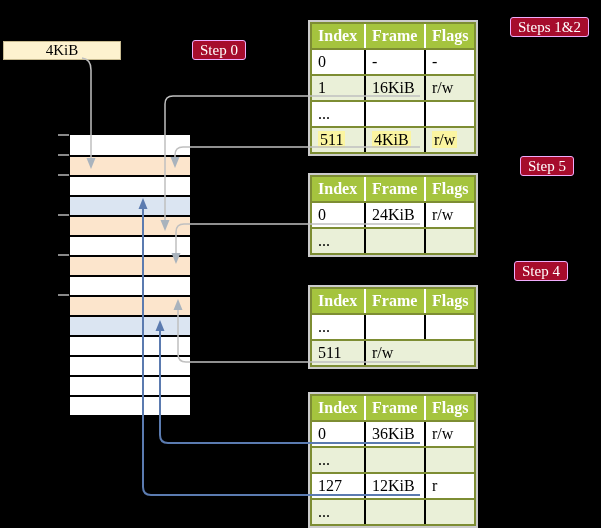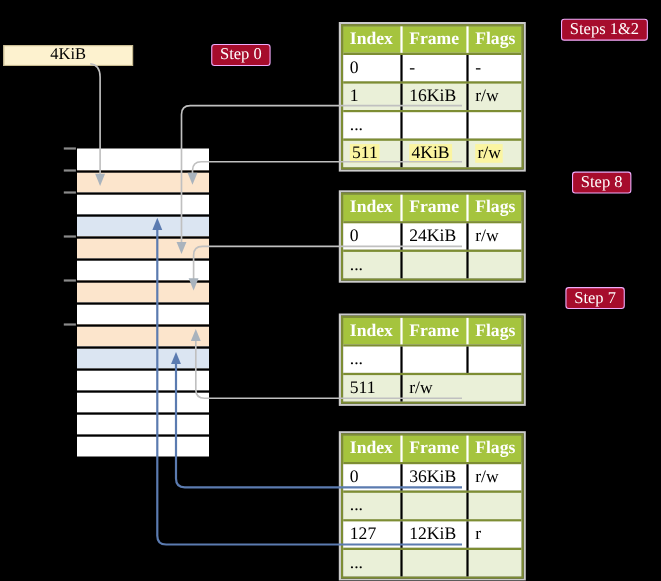--- a/index.html
+++ b/index.html
@@ -27,21 +27,21 @@
   
   #memory { position:absolute; left:70px; top:135px; width:120px; }
   .mem-row { height:20px; box-sizing:border-box; border-top:2px solid #000; }
   .mem-row:first-child { border-top:none; }
   .mem-row.white { background:#fff; }
   .mem-row.peach { background:var(--memory_peach); }
   .mem-row.blue  { background:var(--memory_blue); }
   .tick { position:absolute; left:58px; width:11px; height:2px; background:#8a8a8a; }
   
   .ptable { position:absolute; left:308px; border:2px solid #cbcbcb; }
-  .ptable-inner { border:2px solid var(--table_border_olive); background:#737373; }
+  .ptable-inner { border:2px solid var(--table_border_olive); background:#b91c1c; }
   .trow { display:flex; box-sizing:border-box; }
   .trow > div { box-sizing:border-box; padding-left:6px; overflow:hidden; white-space:nowrap; }
   .col-index { width:52px; } .col-frame { width:60px; } .col-flags { width:50px; }
   .thead { height:24px; background:var(--header_green); }
   .thead > div { color:#fff; font-weight:bold; font-size:16px; line-height:24px; }
   .thead > div + div { border-left:2px solid #fff; }
   .tbody-row { height:26px; border-top:2px solid var(--table_border_olive); }
   .tbody-row > div { font-size:16px; line-height:23px; color:#000; }
   .tbody-row > div + div { border-left:2px solid #000; }
   .tbody-row.white { background:#fff; }
@@ -55,22 +55,22 @@
 <body>
 
 <div id="canvas" style="--background: #000000; --header_green: #a5c43e; --row_green: #eaf0d8; --highlight_yellow: #fbf5a1; --badge_red: #a60c2c; --memory_peach: #fce5cc; --memory_blue: #dbe5f2; --box_cream: #fdf2cf; --table_border_olive: #7d8d33; --connector_gray: #c0c0c0; --connector_gray_arrow: #a9b3bd; --connector_blue: #5b7bb0;">
 
   <div class="addr-box">
     <span>4KiB</span>
   </div>
 
   <div class="badge" id="badge-step0">Step 0</div>
   <div class="badge" id="badge-steps12">Steps 1&amp;2</div>
-  <div class="badge" id="badge-step3">Step 8</div>
-  <div class="badge" id="badge-step4">Step 7</div>
+  <div class="badge" id="badge-step3">Step 5</div>
+  <div class="badge" id="badge-step4">Step 4</div>
 
   <div id="memory">
       <div class="mem-row white"></div>
       <div class="mem-row peach"></div>
       <div class="mem-row white"></div>
       <div class="mem-row blue"></div>
       <div class="mem-row peach"></div>
       <div class="mem-row white"></div>
       <div class="mem-row peach"></div>
       <div class="mem-row white"></div>

